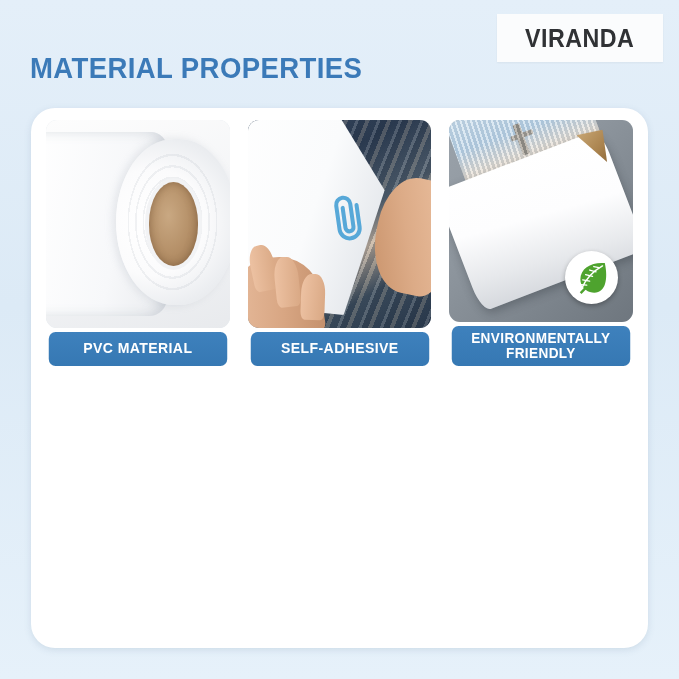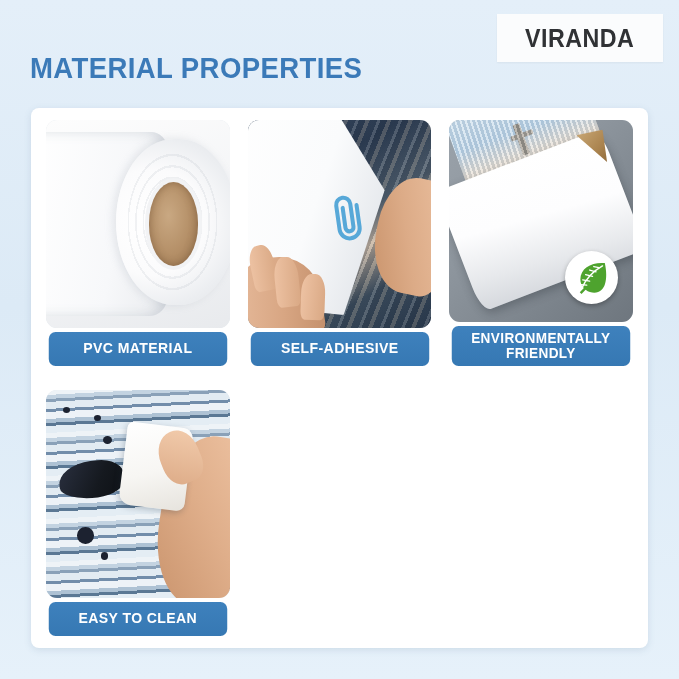--- a/index.html
+++ b/index.html
@@ -22,21 +22,21 @@
   }
   .title{
     position:absolute;left:30px;top:52px;
     font-size:29px;font-weight:bold;color:#3b7ab8;letter-spacing:.4px;
     transform:scaleX(.95);transform-origin:left center;
   }
 
   
   .panel{
     position:absolute;left:31px;top:108px;width:617px;height:540px;
-    background:#fff;border-radius:8px;
+    background:#fff;border-radius:24px;
     box-shadow:0 2px 7px rgba(90,120,150,.17);
   }
   .grid{
     position:absolute;left:15px;top:12px;width:587px;height:516px;
     display:grid;grid-template-columns:repeat(3,1fr);grid-template-rows:1fr 1fr;
     column-gap:18px;row-gap:24px;
   }
   .card{position:relative;display:flex;flex-direction:column;}
   .thumb{
     position:relative;flex:1 1 auto;border-radius:11px;overflow:hidden;
@@ -271,33 +271,17 @@
               <g stroke="#ffffff" stroke-width="2.2" stroke-linecap="round" fill="none">
                 <path d="M44 16l-9 -2M39 23l-11 -3M33 31l-12 -3M28 39l-12 -2M23 46l-10 -1"></path>
               </g>
             </svg>
           </div>
         </div>
         <div class="label two-line">ENVIRONMENTALLY FRIENDLY</div>
       </div>
 
 
-      <div class="card">
-        <div class="thumb">
-          <div class="ec-bg"></div>
-          <div class="stain-big"></div>
-          <div class="stain" style="left:9%;top:8%;width:4%;height:3%;"></div>
-          <div class="stain" style="left:26%;top:12%;width:4%;height:3%;"></div>
-          <div class="stain" style="left:31%;top:22%;width:5%;height:4%;"></div>
-          <div class="stain" style="left:45%;top:17%;width:4%;height:3%;"></div>
-          <div class="stain" style="left:17%;top:66%;width:9%;height:8%;"></div>
-          <div class="stain" style="left:30%;top:78%;width:4%;height:3.5%;"></div>
-          <div class="ec-hand"></div>
-          <div class="cloth"></div>
-          <div class="ec-thumb"></div>
-        </div>
-        <div class="label">EASY TO CLEAN</div>
-      </div>
 
 
     </div>
   </div>
 </div>
 
 </body></html>

